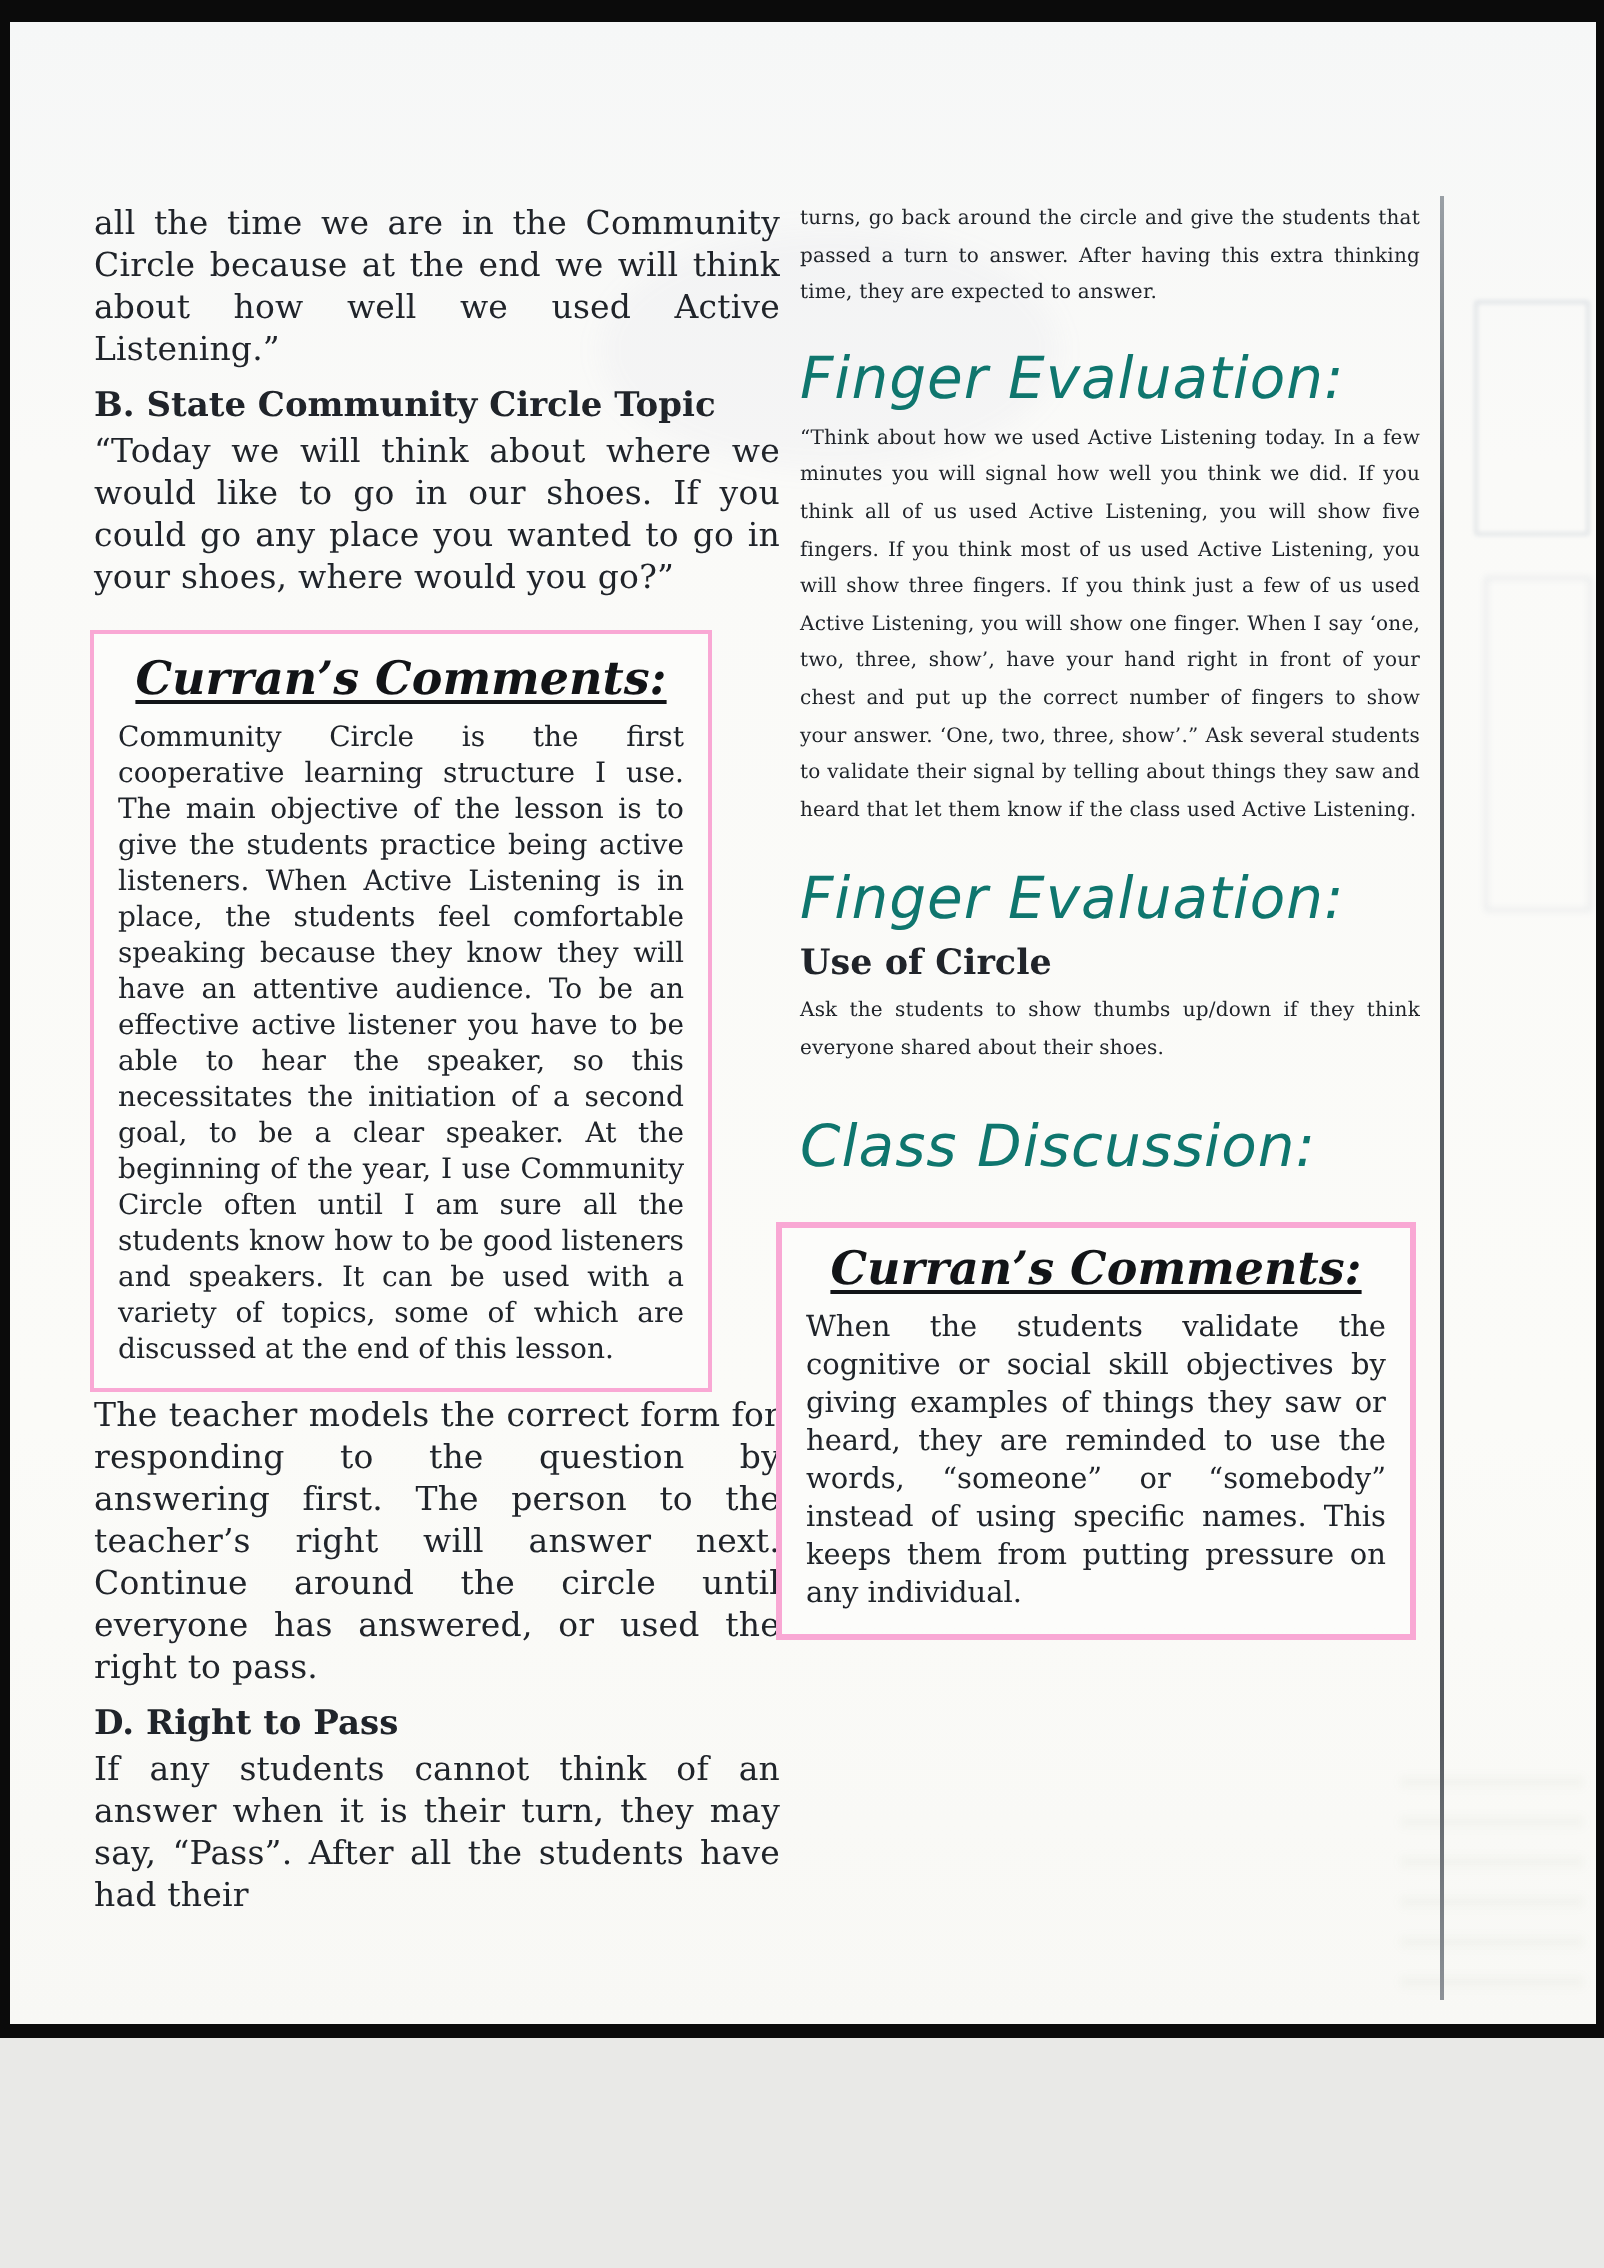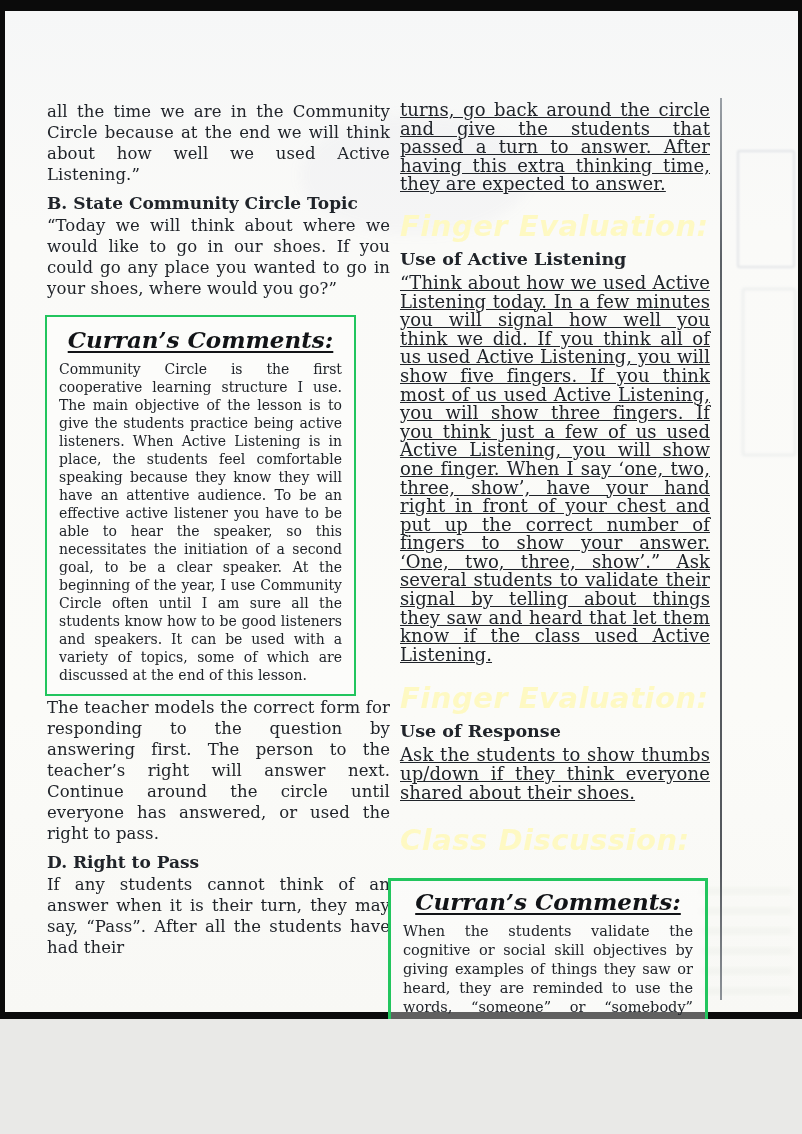--- a/index.html
+++ b/index.html
@@ -13,42 +13,42 @@
     position:absolute; left:5px; top:11px; right:4px; bottom:7px;
     background:linear-gradient(180deg,#f6f7f7 0%, #fafaf8 22%, #fbfbf8 70%, #f8f8f5 100%);
   }
   
   .col-left  { position:absolute; left:47px;  top:101px; width:343px; }
   .col-right { position:absolute; left:400px; top:101px; width:310px; }
   .body-txt {
     font-size:16.5px; line-height:21px; text-align:justify;
     letter-spacing:.1px;
   }
-  .col-right .body-txt { font-size:18px; line-height:18.6px;text-decoration:underline; }
+  .col-right .body-txt { font-size:10px; line-height:18.6px; }
   .sec-heading { font-weight:bold; font-size:17px; line-height:22px; margin-top:7px; }
   .sec-body { margin-top:1px; }
   
   .curran-box {
-    border:2px solid #22c55e; background:rgba(255,255,255,.35);
+    border:2px solid #f9a8d4; background:rgba(255,255,255,.35);
     padding:8px 12px 10px 12px;
   }
   .curran-box.box1 { margin-left:-2px; width:311px; margin-top:16px; }
   .curran-box.box2 { margin-left:-12px; width:320px; margin-top:20px; border-width:3px; padding:6px 12px 10px 12px; }
   .curran-heading {
     font-family:"DejaVu Serif", serif; font-weight:bold; font-style:italic;
     font-size:23px; line-height:30px; text-align:center; color:#121417;
     text-decoration:underline; text-underline-offset:3px; text-decoration-thickness:2px;
     margin-bottom:5px;
   }
   .curran-body { font-size:14px; line-height:18px; text-align:justify; }
   .box2 .curran-body { font-size:14.5px; line-height:19px; }
   
   .display-heading {
-    font-family:"DejaVu Sans", sans-serif; font-weight:bold; font-style:italic;
-    font-size:29px; line-height:36px; letter-spacing:.5px; color:#fef9c3;
+    font-family:"DejaVu Sans", sans-serif; font-weight:normal; font-style:italic;
+    font-size:29px; line-height:36px; letter-spacing:.5px; color:#0f766e;
   }
   .fe-1 { margin-top:14px; }
   .fe-2 { margin-top:16px; }
   .cd   { margin-top:20px; }
   .sub-heading { font-weight:bold; font-size:17.5px; line-height:22px; margin-top:4px; }
   .after-sub { margin-top:4px; }
   
   .v-rule {
     position:absolute; left:720px; top:98px; width:2px; height:902px;
     background:linear-gradient(180deg,#9aa0a6 0%, #5c6167 18%, #54585d 85%, #8d9298 100%);
@@ -110,25 +110,24 @@
     <p class="body-txt sec-body">The teacher models the correct form for responding to the question by answering first. The person to the teacher’s right will answer next. Continue around the circle until everyone has answered, or used the right to pass.</p>
 
     <h3 class="sec-heading">D. Right to Pass</h3>
     <p class="body-txt sec-body">If any students cannot think of an answer when it is their turn, they may say, “Pass”. After all the students have had their</p>
   </div>
 
   <div class="col-right">
     <p class="body-txt">turns, go back around the circle and give the students that passed a turn to answer. After having this extra thinking time, they are expected to answer.</p>
 
     <h2 class="display-heading fe-1">Finger Evaluation:</h2>
-    <h3 class="sub-heading">Use of Active Listening</h3>
     <p class="body-txt after-sub">“Think about how we used Active Listening today. In a few minutes you will signal how well you think we did. If you think all of us used Active Listening, you will show five fingers. If you think most of us used Active Listening, you will show three fingers. If you think just a few of us used Active Listening, you will show one finger. When I say ‘one, two, three, show’, have your hand right in front of your chest and put up the correct number of fingers to show your answer. ‘One, two, three, show’.” Ask several students to validate their signal by telling about things they saw and heard that let them know if the class used Active Listening.</p>
 
     <h2 class="display-heading fe-2">Finger Evaluation:</h2>
-    <h3 class="sub-heading">Use of Response</h3>
+    <h3 class="sub-heading">Use of Circle</h3>
     <p class="body-txt after-sub">Ask the students to show thumbs up/down if they think everyone shared about their shoes.</p>
 
     <h2 class="display-heading cd">Class Discussion:</h2>
 
     <div class="curran-box box2">
       <div class="curran-heading">Curran’s Comments:</div>
       <p class="curran-body">When the students validate the cognitive or social skill objectives by giving examples of things they saw or heard, they are reminded to use the words, “someone” or “somebody” instead of using specific names.  This keeps them from putting pressure on any individual.</p>
     </div>
   </div>
 

